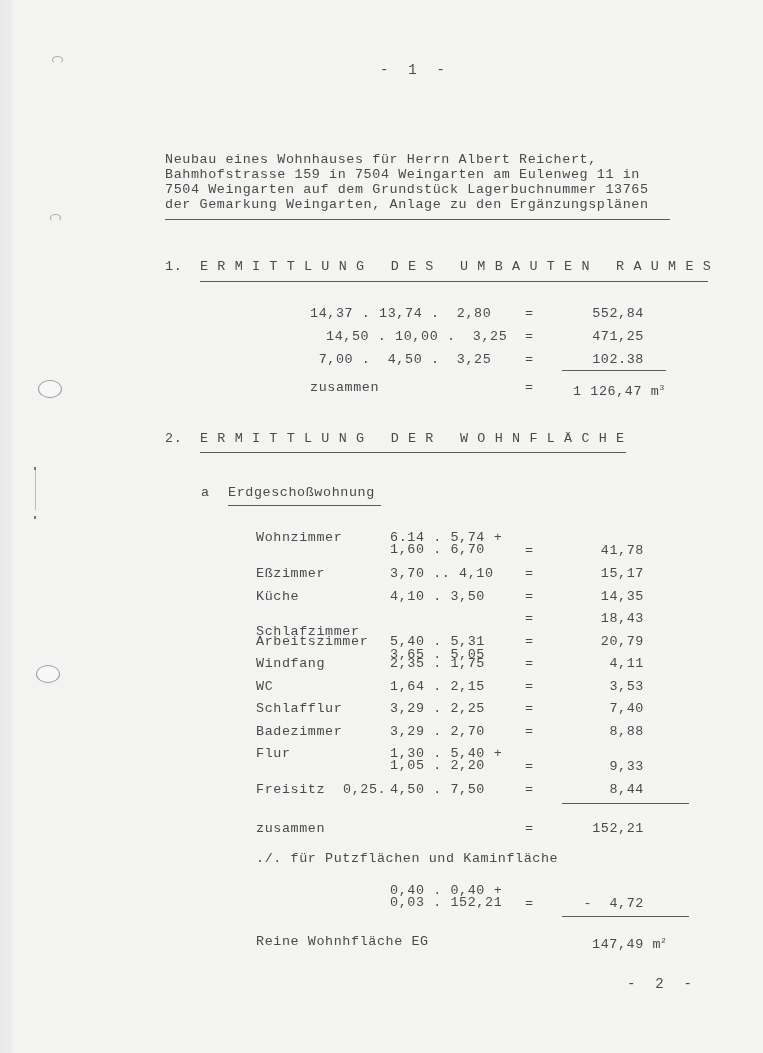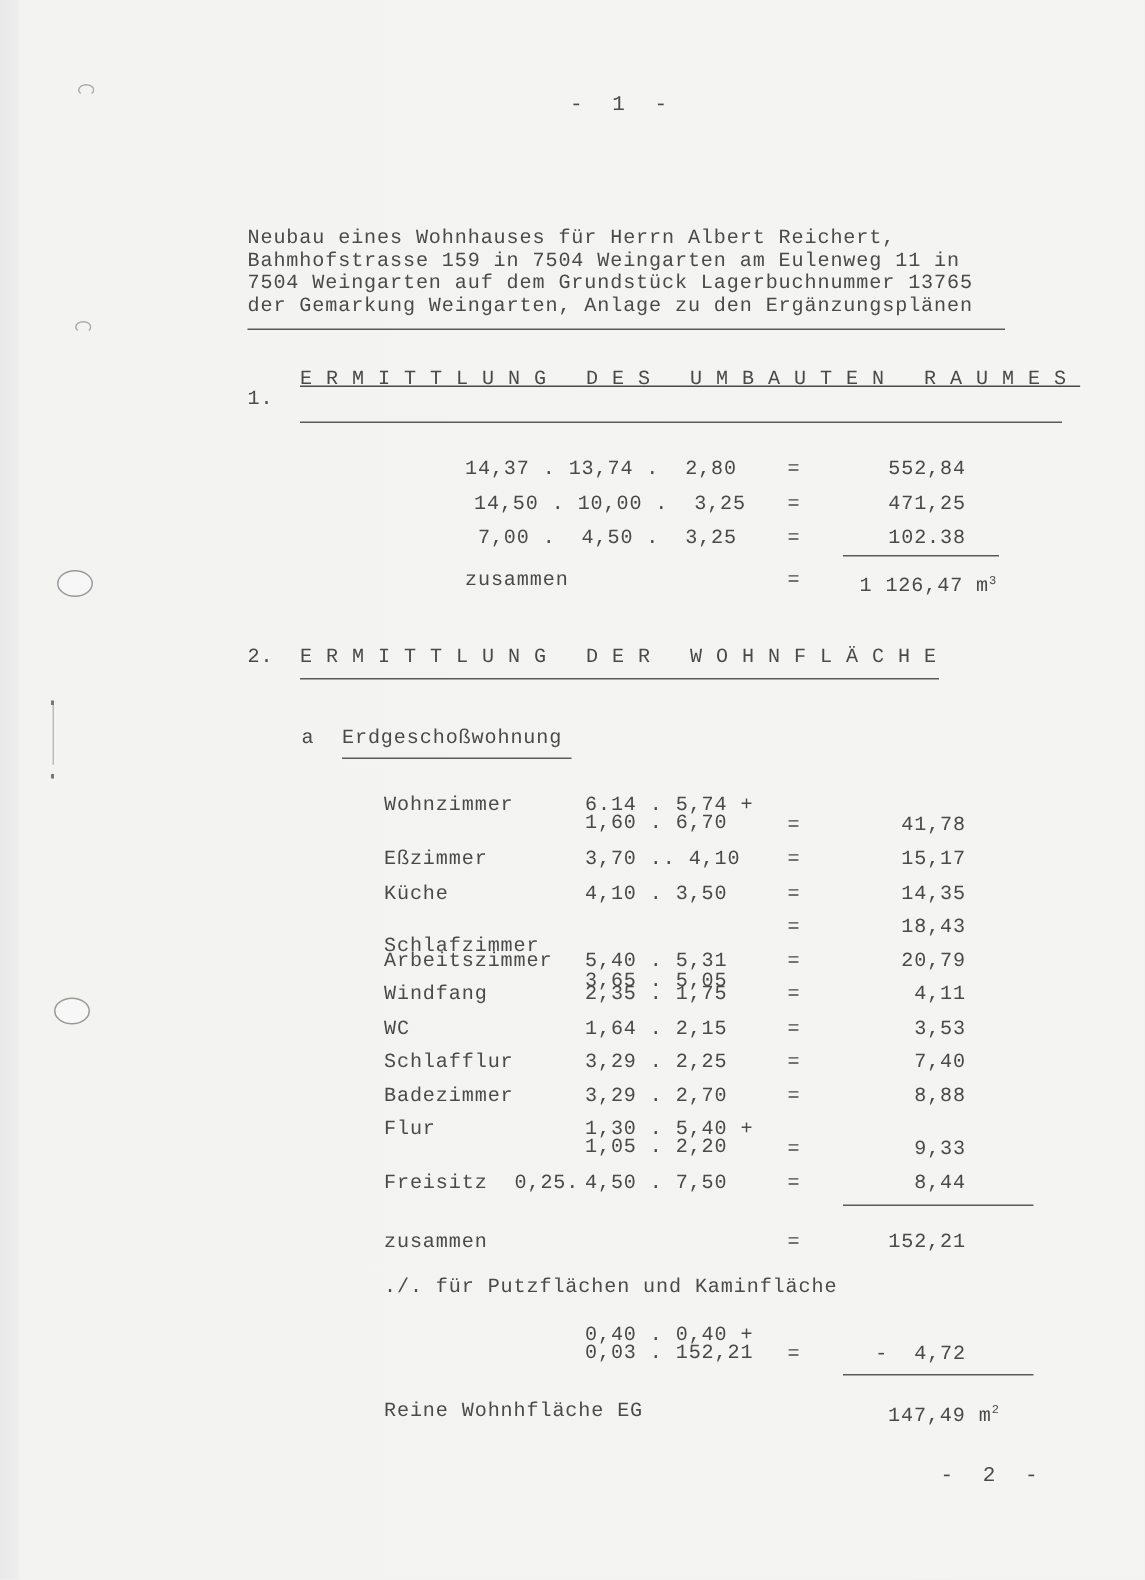--- a/index.html
+++ b/index.html
@@ -46,28 +46,28 @@
   <div>
     <div class="abs t" style="left:165px; top:152px;">Neubau eines Wohnhauses für Herrn Albert Reichert,</div>
     <div class="abs t" style="left:165px; top:167px;">Bahmhofstrasse 159 in 7504 Weingarten am Eulenweg 11 in</div>
     <div class="abs t" style="left:165px; top:182px;">7504 Weingarten auf dem Grundstück Lagerbuchnummer 13765</div>
     <div class="abs t" style="left:165px; top:197px;">der Gemarkung Weingarten, Anlage zu den Ergänzungsplänen</div>
     <div class="rule" style="left:165px; top:219px; width:505px;"></div>
   </div>
 
   <div>
     <div class="abs t" style="left:165px; top:259px;">1.</div>
-    <div class="abs spaced" style="left:200px; top:246px;text-decoration:underline;">ERMITTLUNG DES UMBAUTEN RAUMES</div>
+    <div class="abs spaced" style="left:200px; top:259px;">ERMITTLUNG DES UMBAUTEN RAUMES</div>
     <div class="rule" style="left:200px; top:281px; width:508px;"></div>
 
     <div class="abs t" style="left:310px; top:306px;">14,37 . 13,74 .  2,80</div>
     <div class="abs t" style="left:525px; top:306px;">=</div>
     <div class="abs t right" style="left:560px; top:306px; width:84px;">552,84</div>
 
-    <div class="abs t" style="left:316px; top:329px;">14,50 . 10,00 .  3,25</div>
+    <div class="abs t" style="left:326px; top:329px;">14,50 . 10,00 .  3,25</div>
     <div class="abs t" style="left:525px; top:329px;">=</div>
     <div class="abs t right" style="left:560px; top:329px; width:84px;">471,25</div>
 
     <div class="abs t" style="left:310px; top:352px;"> 7,00 .  4,50 .  3,25</div>
     <div class="abs t" style="left:525px; top:352px;">=</div>
     <div class="abs t right" style="left:560px; top:352px; width:84px;">102.38</div>
 
     <div class="rule" style="left:562px; top:370px; width:104px;"></div>
 
     <div class="abs t" style="left:310px; top:380px;">zusammen</div>

